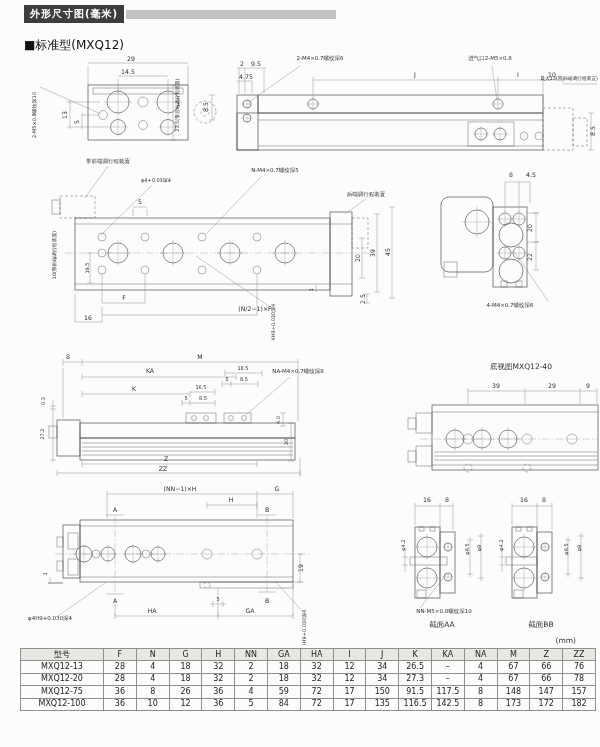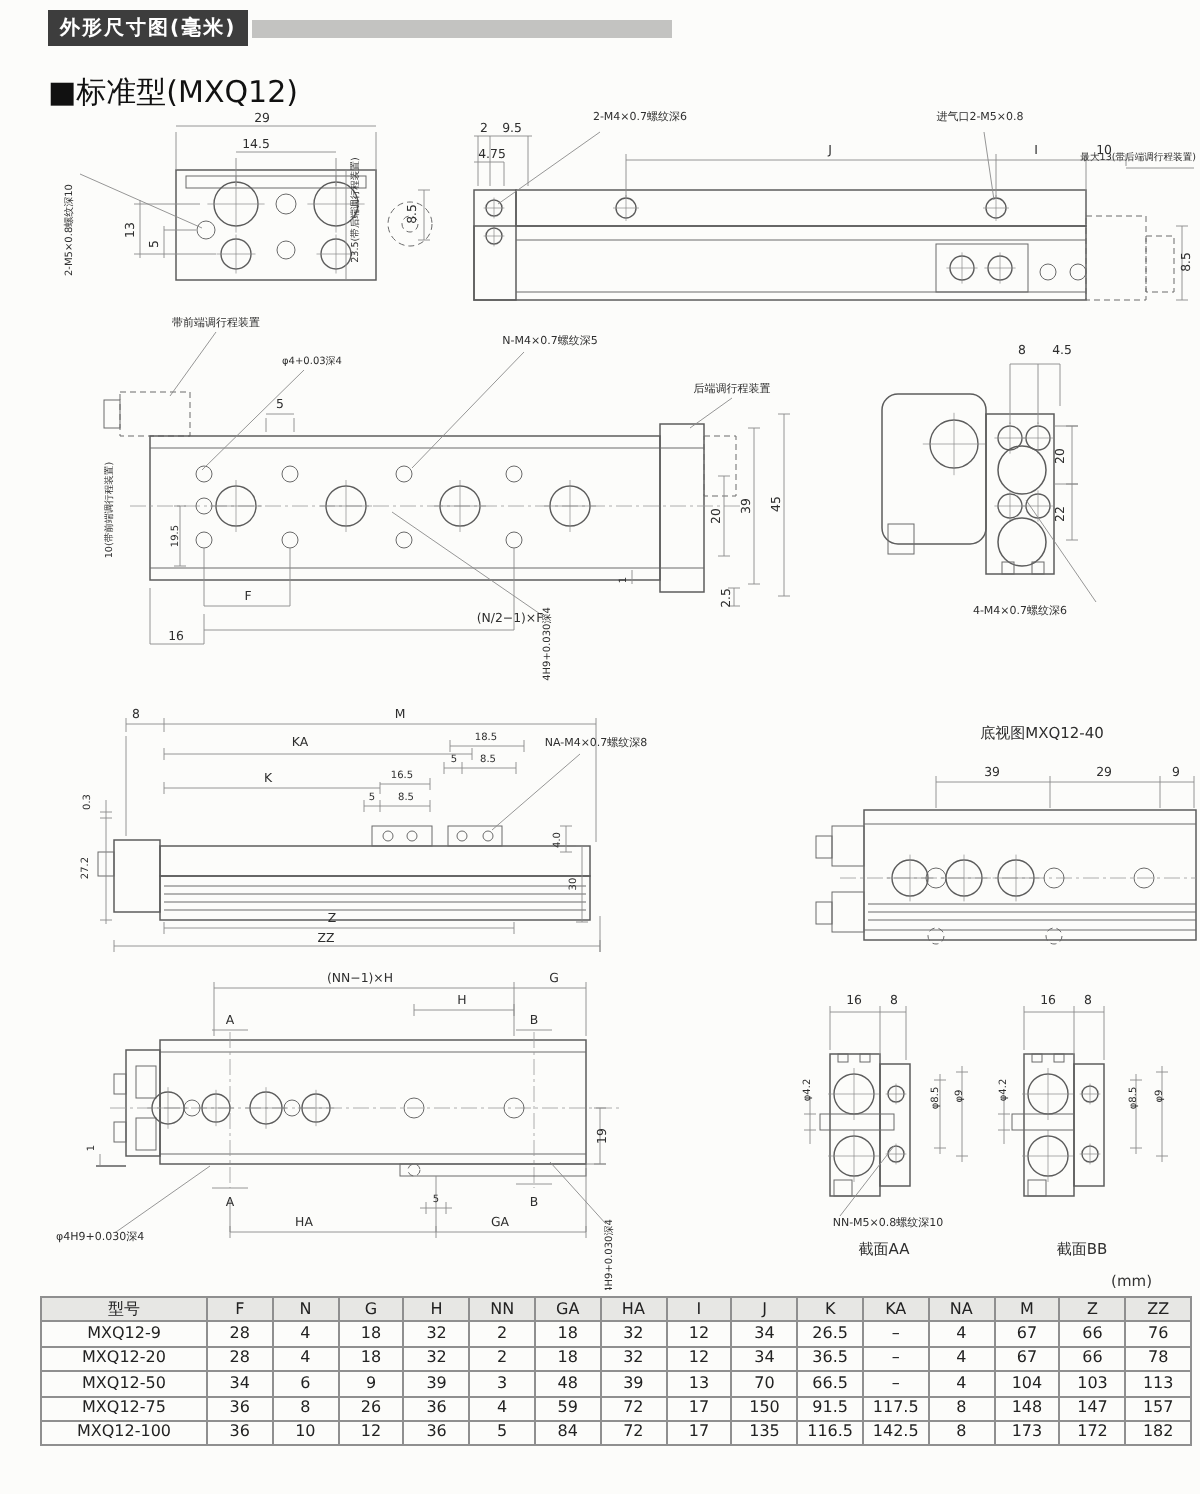--- a/index.html
+++ b/index.html
@@ -8,21 +8,21 @@
     background:#fcfcfa;
     font-family:"DejaVu Sans","Liberation Sans",sans-serif;
     color:#222;overflow:hidden;
   }
   .hdr{position:absolute;top:5px;left:24px;display:flex;align-items:center;}
   .hdr .badge{
     background:#3d3d3d;color:#fff;font-size:10px;font-weight:bold;
     padding:2px 6px;letter-spacing:1px;white-space:nowrap;
   }
   .hdr .strip{width:210px;height:9px;background:#c3c3c1;margin-left:2px;}
-  .subtitle{position:absolute;top:37px;left:24px;font-size:15px;color:#111;}
+  .subtitle{position:absolute;top:37px;left:24px;font-size:12px;color:#111;}
   .unit-note{position:absolute;top:636px;right:24px;font-size:7.5px;color:#333;}
   svg{position:absolute;top:0;left:0;}
   svg text{fill:#2e2e2e;font-family:"DejaVu Sans","Liberation Sans",sans-serif;}
   .ln{stroke:#5c5c5c;stroke-width:0.75;fill:none;}
   .ln2{stroke:#6a6a6a;stroke-width:0.5;fill:none;}
   .dim{stroke:#8a8a8a;stroke-width:0.45;fill:none;}
   .dsh{stroke-dasharray:3 2;}
   .cl{stroke:#9a9a9a;stroke-width:0.4;fill:none;stroke-dasharray:8 2 1.5 2;}
   #cc circle{stroke-width:0.7;}
   #cc line{stroke-width:0.35;stroke:#8a8a8a;}
@@ -380,21 +380,21 @@
         <th>K</th>
         <th>KA</th>
         <th>NA</th>
         <th>M</th>
         <th>Z</th>
         <th>ZZ</th>
       </tr>
     </thead>
   <tbody>
       <tr>
-        <td>MXQ12-9</td>
+        <td>MXQ12-13</td>
         <td>28</td>
         <td>4</td>
         <td>18</td>
         <td>32</td>
         <td>2</td>
         <td>18</td>
         <td>32</td>
         <td>12</td>
         <td>34</td>
         <td>26.5</td>
@@ -408,44 +408,26 @@
         <td>MXQ12-20</td>
         <td>28</td>
         <td>4</td>
         <td>18</td>
         <td>32</td>
         <td>2</td>
         <td>18</td>
         <td>32</td>
         <td>12</td>
         <td>34</td>
-        <td>36.5</td>
+        <td>27.3</td>
         <td>–</td>
         <td>4</td>
         <td>67</td>
         <td>66</td>
         <td>78</td>
-      </tr>
-      <tr>
-        <td>MXQ12-50</td>
-        <td>34</td>
-        <td>6</td>
-        <td>9</td>
-        <td>39</td>
-        <td>3</td>
-        <td>48</td>
-        <td>39</td>
-        <td>13</td>
-        <td>70</td>
-        <td>66.5</td>
-        <td>–</td>
-        <td>4</td>
-        <td>104</td>
-        <td>103</td>
-        <td>113</td>
       </tr>
       <tr>
         <td>MXQ12-75</td>
         <td>36</td>
         <td>8</td>
         <td>26</td>
         <td>36</td>
         <td>4</td>
         <td>59</td>
         <td>72</td>

